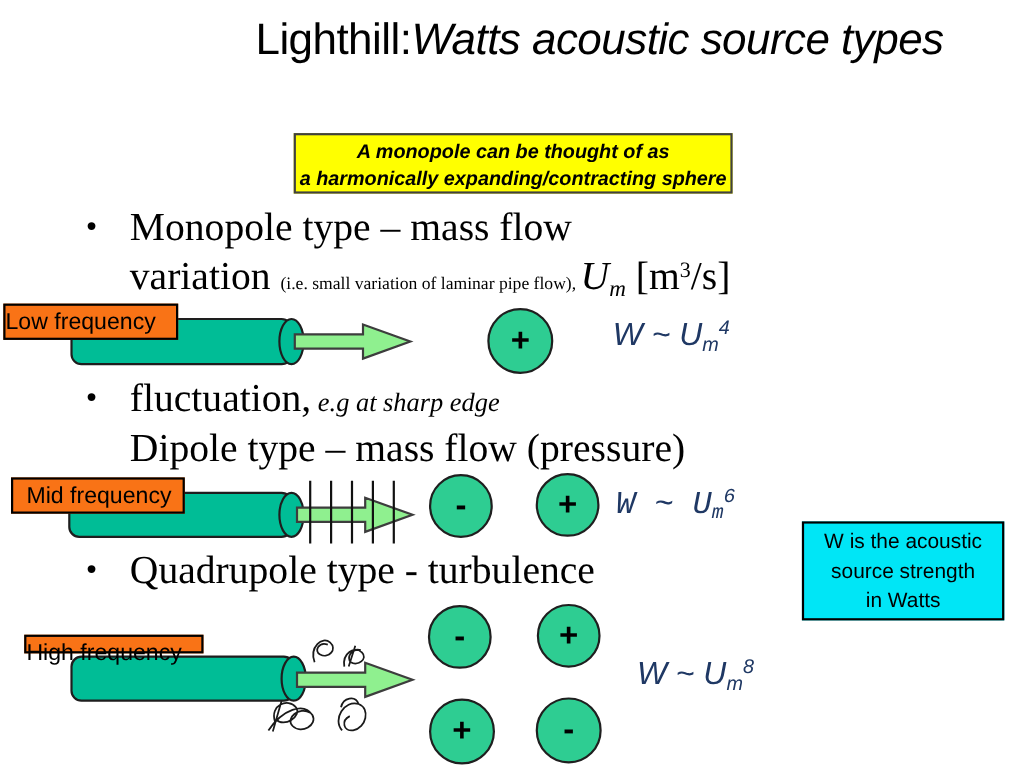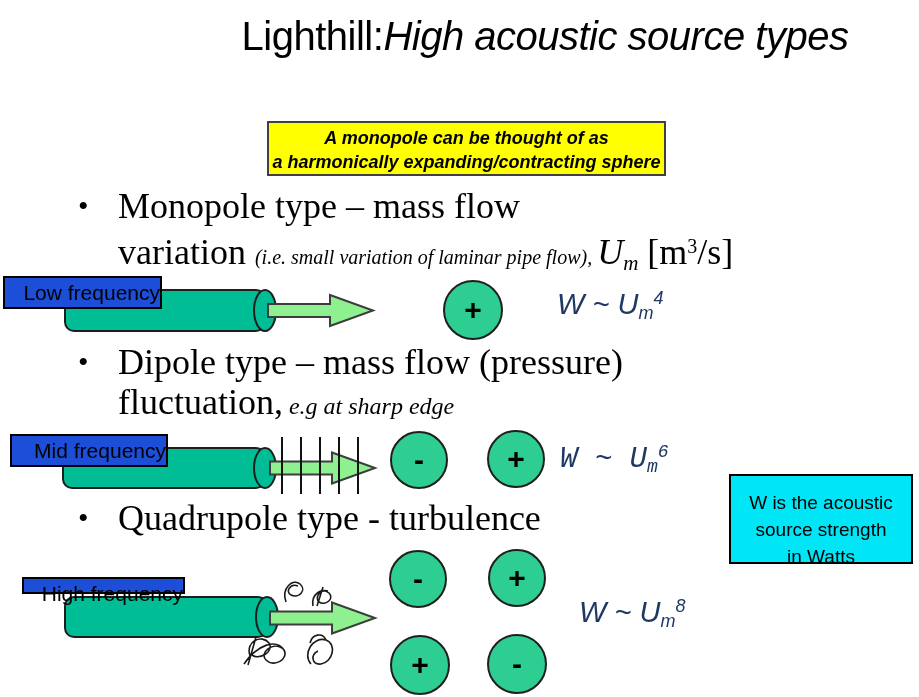--- a/index.html
+++ b/index.html
@@ -15,31 +15,31 @@
   .note-yellow{position:absolute;left:267px;top:121px;width:399px;height:55px;
                box-sizing:border-box;background:#ffff00;border:2px solid #404040;
                text-align:center;font-style:italic;font-weight:bold;font-size:18px;
                line-height:24px;padding-top:3px;z-index:4;}
 
   
   .bullet{position:absolute;left:78px;display:flex;font-family:"Liberation Serif",serif;
           font-size:36px;line-height:40px;}
   .bullet .dot{width:40px;font-size:30px;}
   .b1{top:186px;} .b2{top:342px;} .b3{top:498px;}
-  .aside-small{font-style:italic;font-size:20px;}
+  .aside-small{font-size:16px;}
   .aside-mid{font-style:italic;font-size:24px;}
   .sym{font-style:italic;}
   .sub-m{font-size:21px;font-style:italic;vertical-align:-6px;}
   .sup-3{font-size:20px;vertical-align:11px;}
 
   
-  .freq-label{position:absolute;background:#1d4ed8;border:2px solid #000;box-sizing:border-box;
-              text-align:right;font-size:21px;padding-top:3px;z-index:3;}
+  .freq-label{position:absolute;background:#f97316;border:2px solid #000;box-sizing:border-box;
+              text-align:left;font-size:21px;padding-top:3px;z-index:3;}
   .label-low{left:3px;top:276px;width:159px;height:33px;}
-  .label-mid{left:10px;top:434px;width:158px;height:33px;}
+  .label-mid{left:10px;top:434px;width:158px;height:33px;padding-left:12px;}
   .label-high{left:22px;top:577px;width:163px;height:17px;}
 
   
   .pipe-svg{position:absolute;z-index:2;}
   .svg1{left:60px;top:283px;} .svg2{left:58px;top:432px;} .svg3{left:60px;top:575px;}
 
   
   .circle{position:absolute;border-radius:50%;background:#2ecd92;border:2px solid #1f1f1f;
           box-sizing:border-box;display:flex;align-items:center;justify-content:center;
           font-weight:bold;font-size:30px;z-index:2;}
@@ -53,49 +53,49 @@
 
   
   .formula{position:absolute;color:#1f3864;font-style:italic;font-size:29px;}
   .formula .fsub{font-size:18px;vertical-align:-5px;}
   .formula .fsup{font-size:18px;vertical-align:10px;}
   .f1{left:557px;top:288px;} .f2{left:560px;top:442px;font-family:Liberation Mono, monospace;} .f3{left:579px;top:596px;}
 
   
   .note-cyan{position:absolute;left:729px;top:474px;width:184px;height:90px;
              box-sizing:border-box;background:#00e6f6;border:2px solid #000;
-             text-align:center;font-size:19px;line-height:27px;padding-top:13px;}
+             text-align:center;font-size:19px;line-height:27px;padding-top:3px;}
 </style>
 </head>
 <body>
 
 <div class="slide">
 
   <div class="title">
-    <div><span>Lighthill:</span><span class="italic">High acoustic source types</span></div>
+    <div><span>Lighthill:</span><span class="italic">Watts acoustic source types</span></div>
   </div>
 
   <div class="note-yellow">
     <div>A monopole can be thought of as</div>
     <div>a harmonically expanding/contracting sphere</div>
   </div>
 
   <div class="bullet b1">
     <span class="dot">•</span>
     <div>
       <div>Monopole type – mass flow</div>
       <div><span>variation </span><span class="aside-small">(i.e. small variation of laminar pipe flow), </span><span class="sym">U</span><span class="sub-m">m</span><span> [m</span><span class="sup-3">3</span><span>/s]</span></div>
     </div>
   </div>
 
   <div class="bullet b2">
     <span class="dot">•</span>
     <div>
+      <div><span>fluctuation,</span><span class="aside-mid"> e.g at sharp edge</span></div>
       <div>Dipole type – mass flow (pressure)</div>
-      <div><span>fluctuation,</span><span class="aside-mid"> e.g at sharp edge</span></div>
     </div>
   </div>
 
   <div class="bullet b3">
     <span class="dot">•</span>
     <div>Quadrupole type - turbulence</div>
   </div>
 
   <div class="freq-label label-low">Low frequency</div>
   <svg class="pipe-svg svg1" width="320" height="55">

